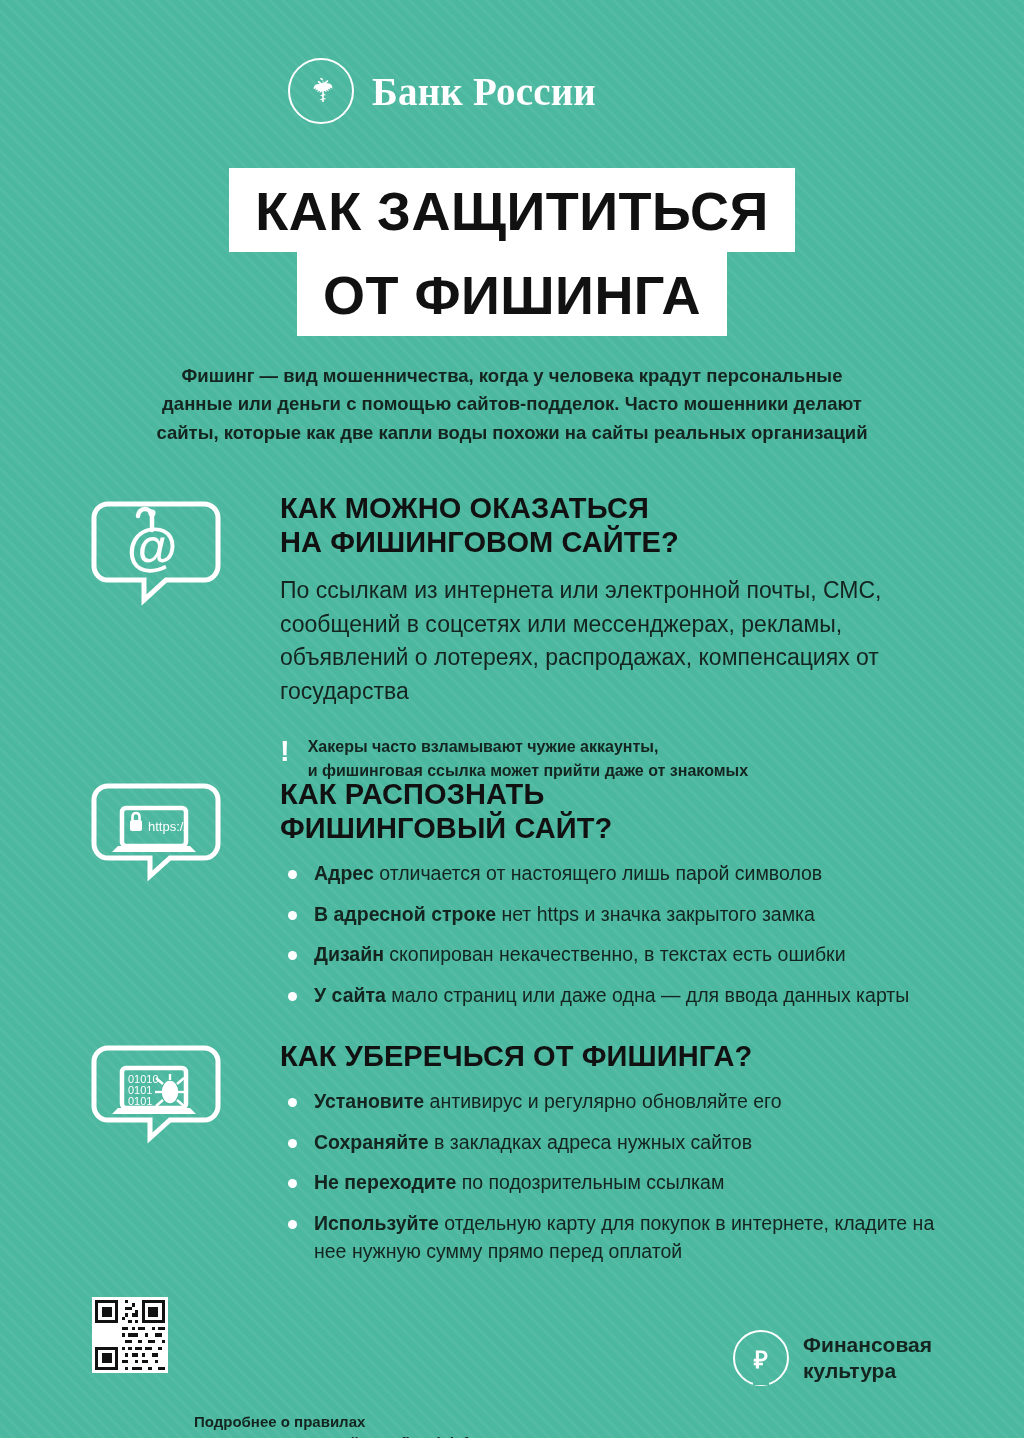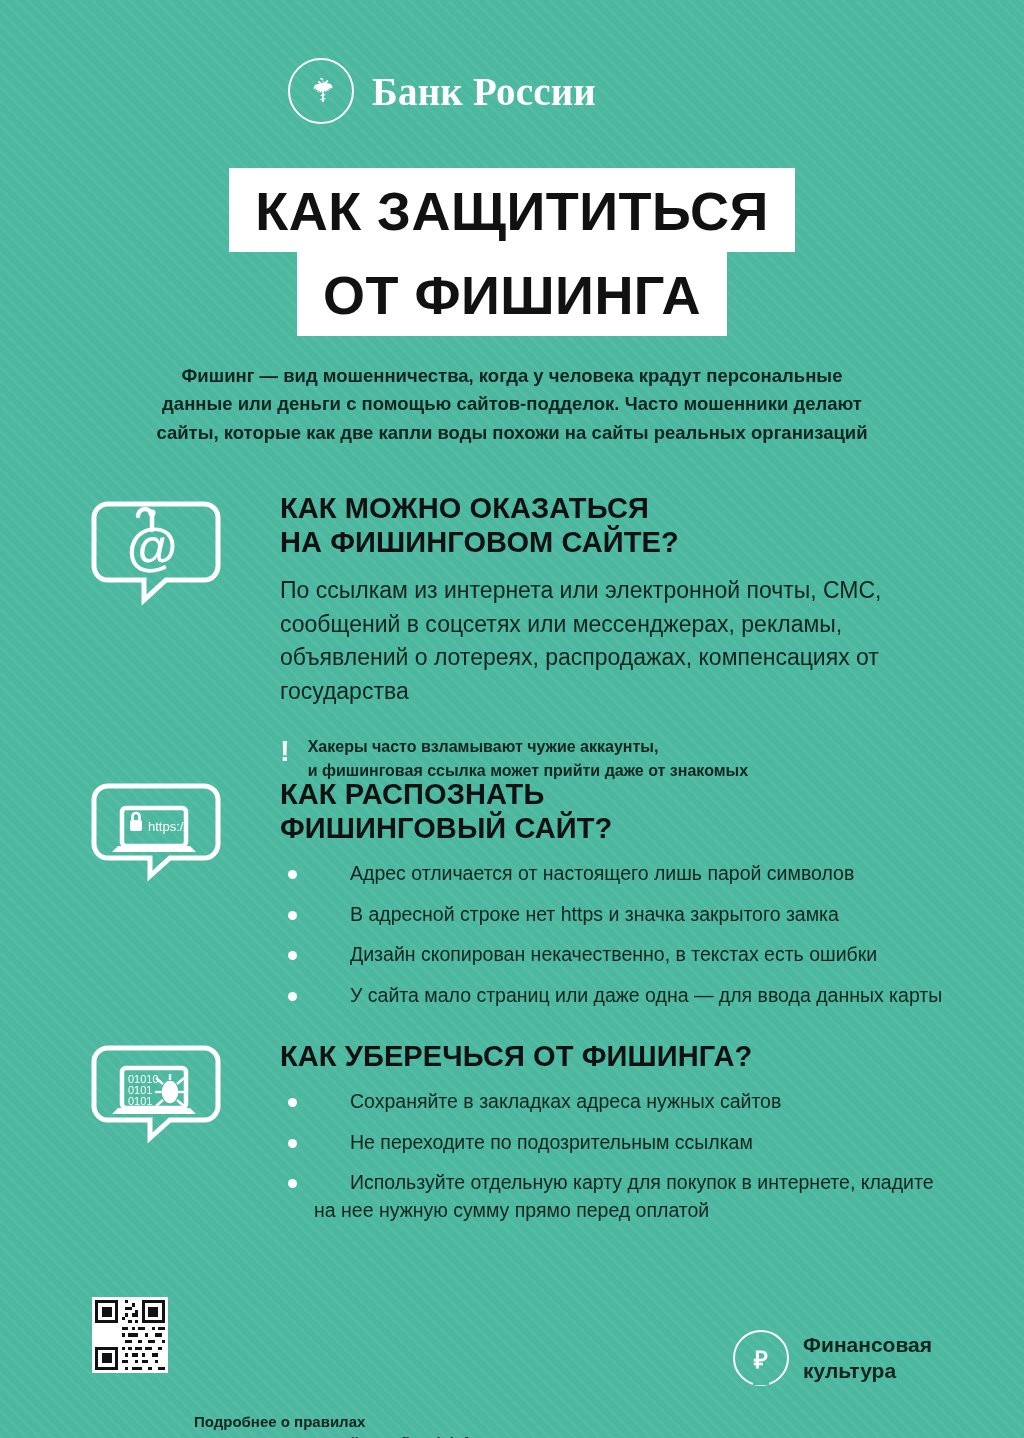--- a/index.html
+++ b/index.html
@@ -172,21 +172,21 @@
   .bullets li::before {
     content: "";
     position: absolute;
     left: 8px;
     top: 10px;
     width: 9px;
     height: 9px;
     border-radius: 50%;
     background: #ffffff;
   }
-  .bullets b { font-weight: normal; margin-left: 36px; }
+  .bullets b { font-weight: bold; }
 
   
   .qr {
     position: absolute;
     left: 92px;
     top: 1297px;
     width: 70px;
     height: 70px;
     background: #ffffff;
     padding: 3px;
@@ -342,20 +342,23 @@
           <line x1="76" y1="52" x2="69" y2="52"></line>
           <line x1="92" y1="52" x2="99" y2="52"></line>
           <line x1="77" y1="60" x2="70" y2="66"></line>
           <line x1="91" y1="60" x2="98" y2="66"></line>
         </g>
       </svg>
     </div>
     <div class="sec-body">
       <h2 class="sec-title">КАК УБЕРЕЧЬСЯ ОТ ФИШИНГА?</h2>
       <ul class="bullets">
+        <li>
+          <b>Установите</b><span> антивирус и регулярно обновляйте его</span>
+        </li>
         <li>
           <b>Сохраняйте</b><span> в закладках адреса нужных сайтов</span>
         </li>
         <li>
           <b>Не переходите</b><span> по подозрительным ссылкам</span>
         </li>
         <li>
           <b>Используйте</b><span> отдельную карту для покупок в интернете, кладите на нее нужную сумму прямо перед оплатой</span>
         </li>
       </ul>

